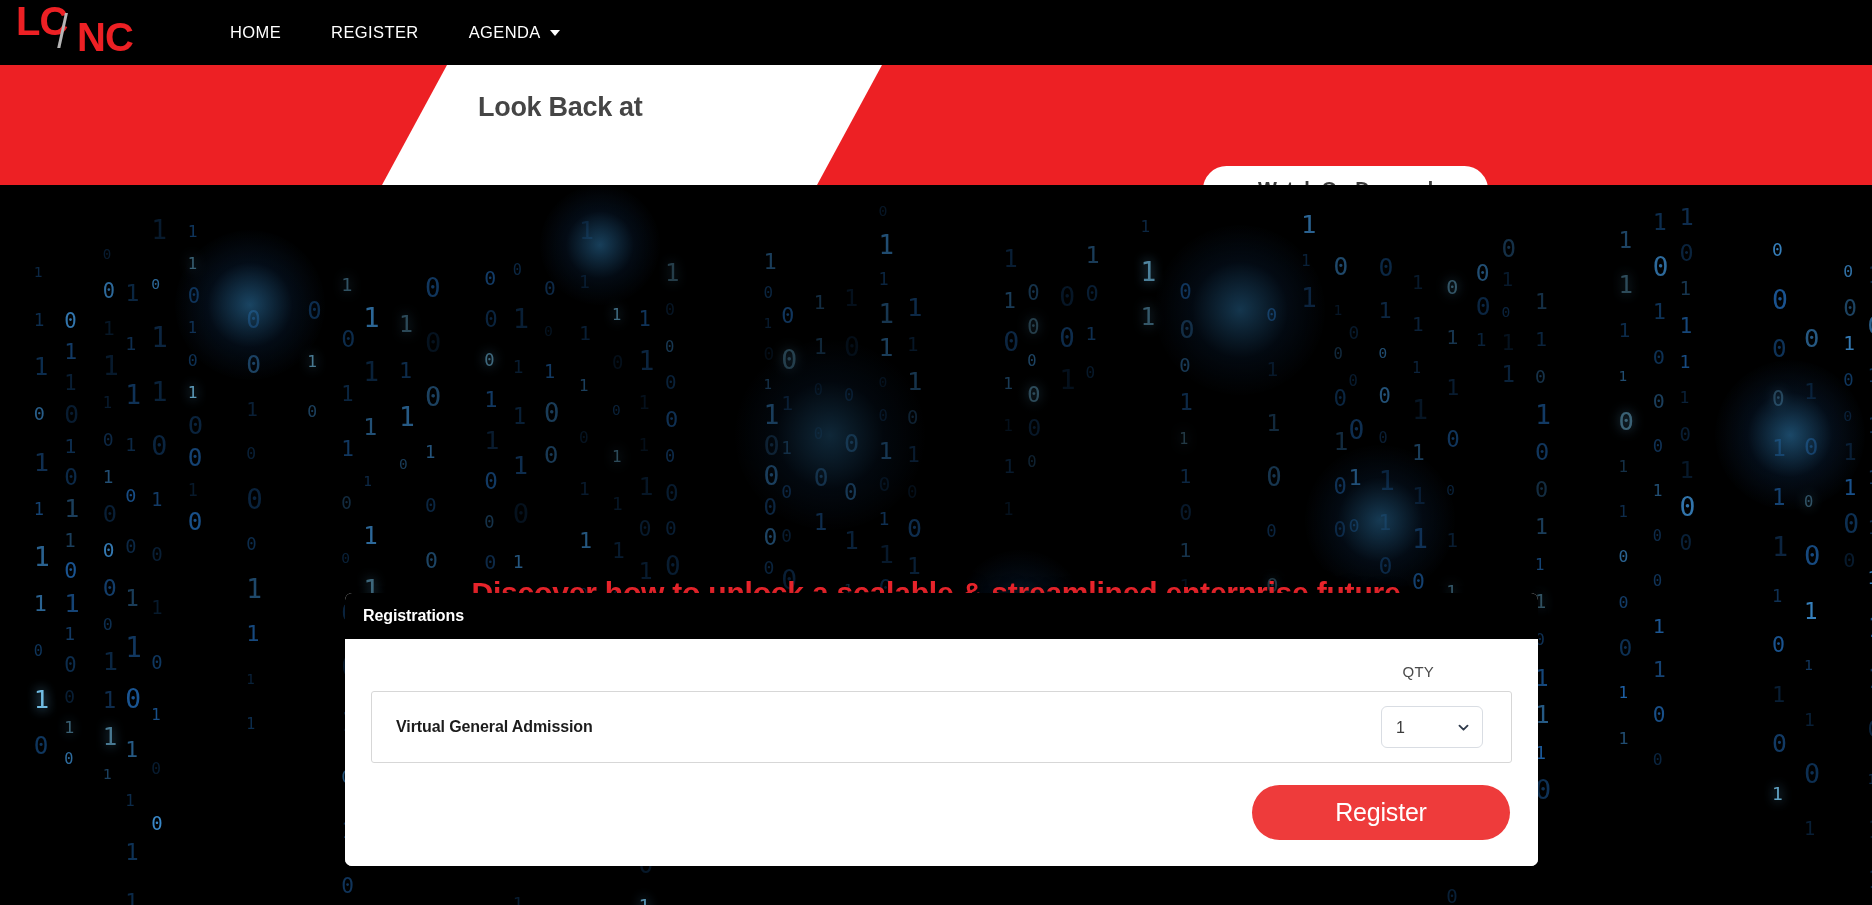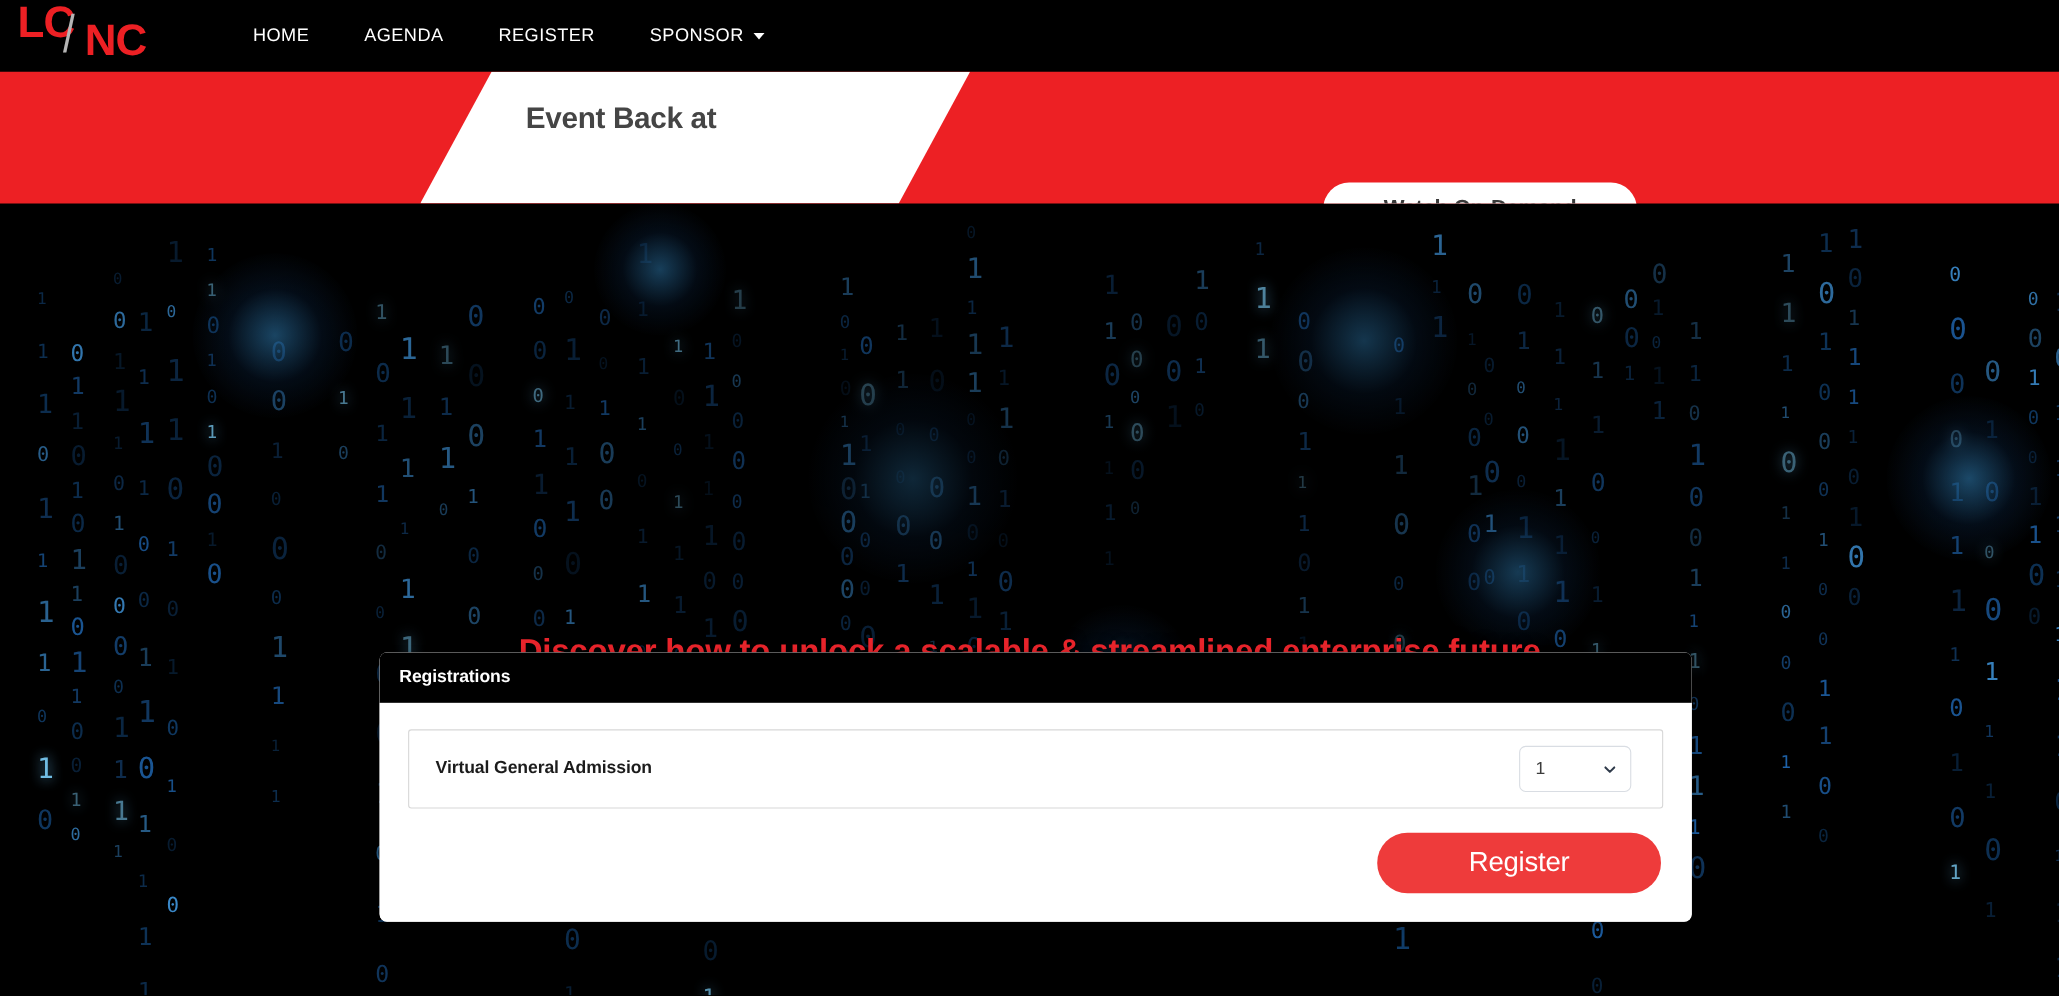--- a/index.html
+++ b/index.html
@@ -366,37 +366,34 @@
       <span class="logo-lc">LC</span>
       <span class="logo-slash">/</span>
       <span class="logo-nc">NC</span>
     </div>
 
     <div class="nav-items">
       <div class="nav-item">
         <span>HOME</span>
       </div>
       <div class="nav-item">
-        <span>AGENDA</span>
-      </div>
-      <div class="nav-item">
         <span>REGISTER</span>
       </div>
       <div class="nav-item has-caret">
-        <span>SPONSOR</span>
+        <span>AGENDA</span>
         <span class="nav-caret"></span>
       </div>
     </div>
   </div>
 
   <div class="banner">
     <div class="banner-white"></div>
 
     <div class="banner-heading">
-      <div>Event Back at</div>
+      <div>Look Back at</div>
     </div>
 
 
     <button class="banner-btn">Watch On-Demand</button>
   </div>
 
   <div class="hero">
     <div class="binary-layer" id="binary-layer">
         <span class="bit" style="left: 33.734px; top: 76.1819px; font-size: 14.6328px; color: rgb(18, 64, 111); opacity: 0.68;">1</span>
         <span class="bit" style="left: 33.734px; top: 123.578px; font-size: 17.6763px; color: rgb(18, 64, 111); opacity: 0.81;">1</span>
@@ -883,20 +880,23 @@
   </div>
 
   <div class="reg-card">
 
     <div class="reg-header">
       <span>Registrations</span>
     </div>
 
     <div class="reg-body">
 
+      <div class="qty-header-row">
+        <span class="qty-label">QTY</span>
+      </div>
 
       <div class="item-row">
         <span class="item-name">Virtual General Admission</span>
 
         <div class="qty-select-wrap">
           <select class="qty-select" id="qty-select"><option value="1">1</option><option value="2">2</option><option value="3">3</option><option value="4">4</option><option value="5">5</option><option value="6">6</option><option value="7">7</option><option value="8">8</option><option value="9">9</option><option value="10">10</option></select>
           <svg class="qty-chevron" viewBox="0 0 12 12">
             <path d="M1.6 4 L6 8.4 L10.4 4" fill="none" stroke="#2f3a4a" stroke-width="2" stroke-linecap="round" stroke-linejoin="round"></path>
           </svg>
         </div>

